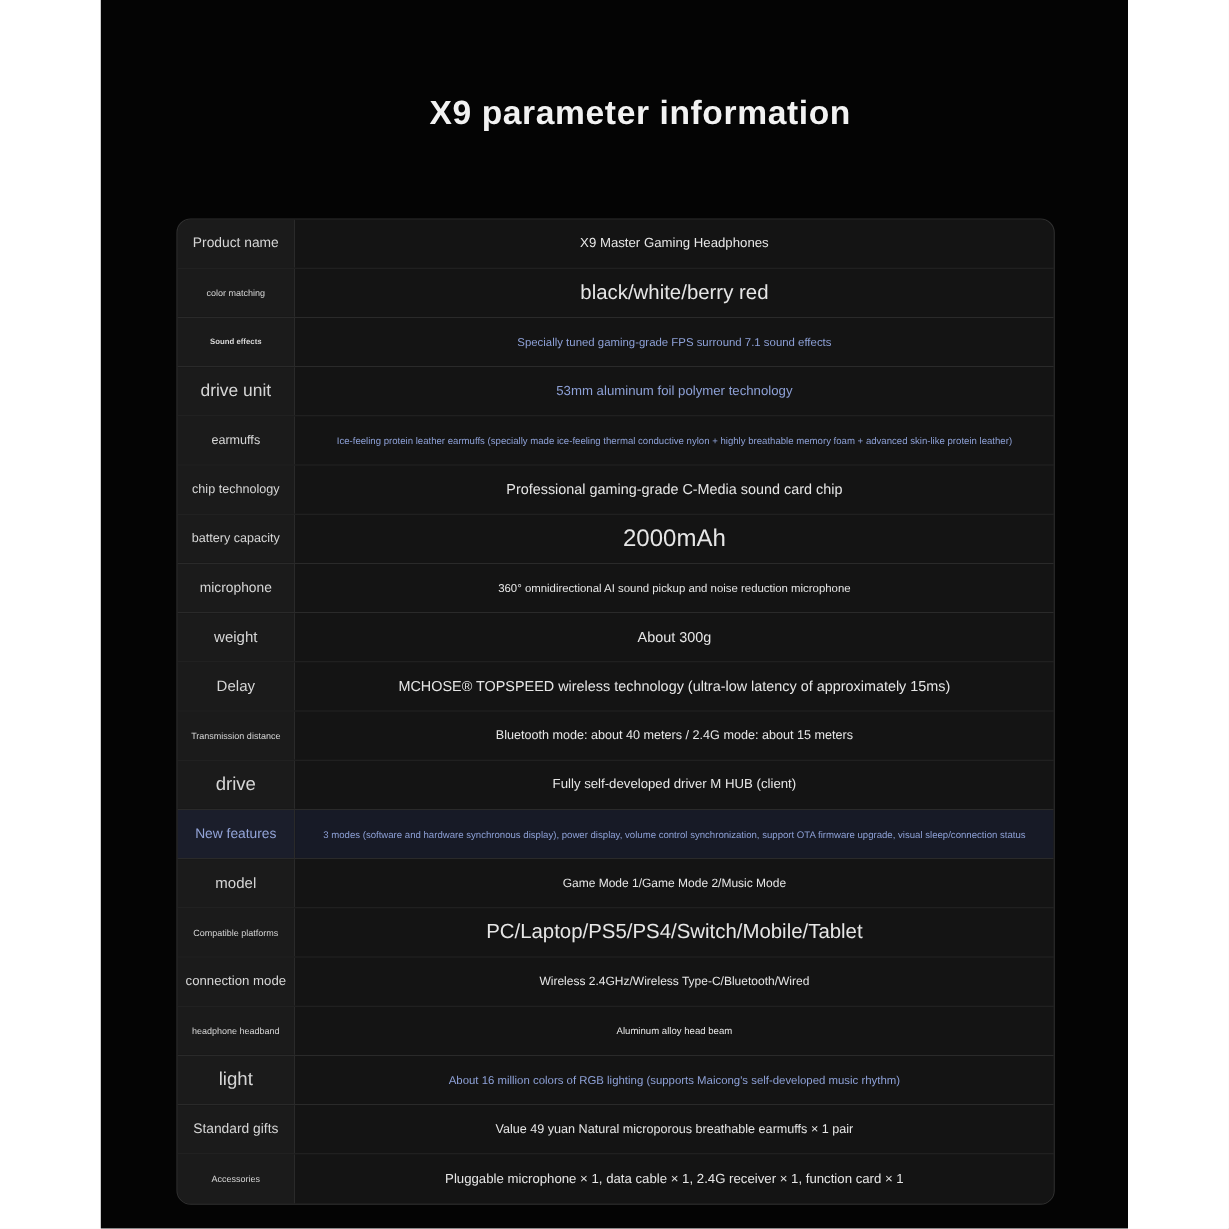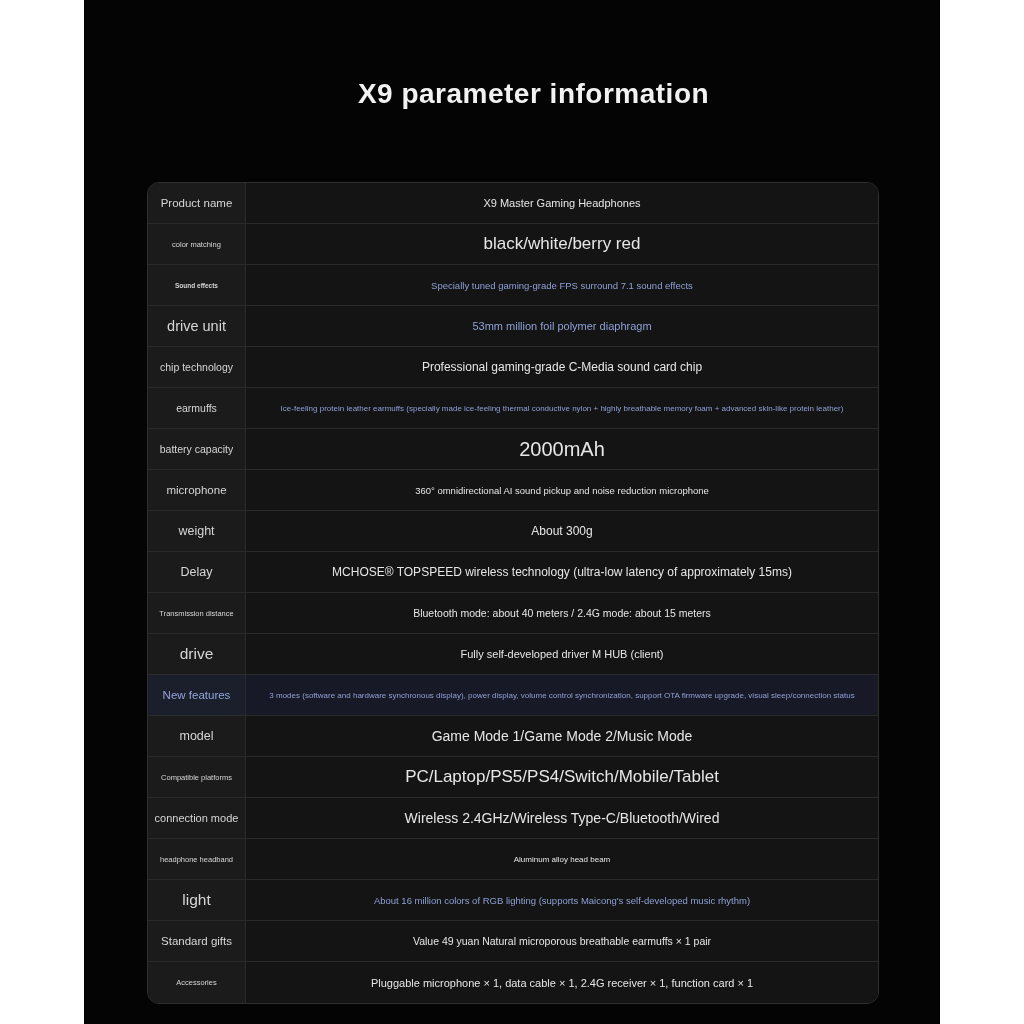--- a/index.html
+++ b/index.html
@@ -36,21 +36,21 @@
   .lbl-14 { font-size:14.5px; }
   .lbl-15 { font-size:15.5px; }
 
   
   .val-8  { font-size:8px; }
   .val-9  { font-size:9.5px; }
   .val-10 { font-size:10.5px; }
   .val-11 { font-size:11px; }
   .val-12 { font-size:12px; }
   .val-13 { font-size:11px; }
-  .val-14 { font-size:14px; }
+  .val-14 { font-size:10px; }
   .val-17 { font-size:17px; }
   .val-20 { font-size:20px; font-weight:500; }
 </style>
 </head>
 <body>
 
 <div class="canvas">
   <div class="panel">
 
     <div class="title">X9 parameter information</div>
@@ -67,31 +67,31 @@
         <div class="cell val val-17">black/white/berry red</div>
       </div>
 
       <div class="row">
         <div class="cell lbl lbl-6">Sound effects</div>
         <div class="cell val val-9 blue">Specially tuned gaming-grade FPS surround 7.1 sound effects</div>
       </div>
 
       <div class="row">
         <div class="cell lbl lbl-14">drive unit</div>
-        <div class="cell val val-11 blue">53mm million foil polymer diaphragm</div>
+        <div class="cell val val-11 blue">53mm aluminum foil polymer technology</div>
+      </div>
+
+      <div class="row">
+        <div class="cell lbl lbl-10">earmuffs</div>
+        <div class="cell val val-8 blue">Ice-feeling protein leather earmuffs (specially made ice-feeling thermal conductive nylon + highly breathable memory foam + advanced skin-like protein leather)</div>
       </div>
 
       <div class="row">
         <div class="cell lbl lbl-10">chip technology</div>
         <div class="cell val val-12">Professional gaming-grade C-Media sound card chip</div>
-      </div>
-
-      <div class="row">
-        <div class="cell lbl lbl-10">earmuffs</div>
-        <div class="cell val val-8 blue">Ice-feeling protein leather earmuffs (specially made ice-feeling thermal conductive nylon + highly breathable memory foam + advanced skin-like protein leather)</div>
       </div>
 
       <div class="row">
         <div class="cell lbl lbl-10">battery capacity</div>
         <div class="cell val val-20">2000mAh</div>
       </div>
 
       <div class="row">
         <div class="cell lbl lbl-11">microphone</div>
         <div class="cell val val-9">360° omnidirectional AI sound pickup and noise reduction microphone</div>

